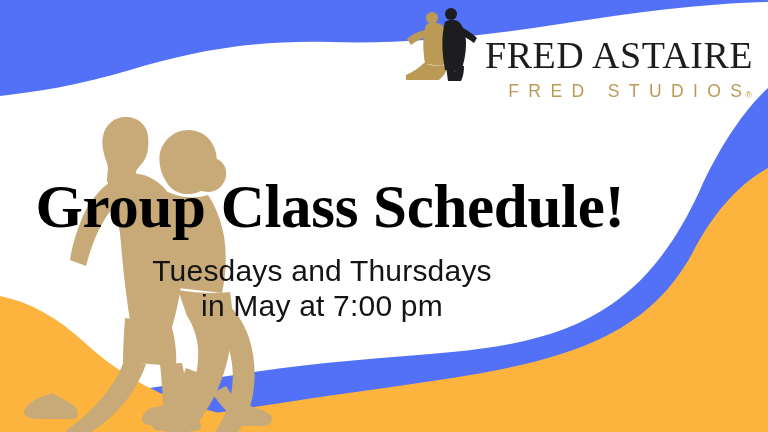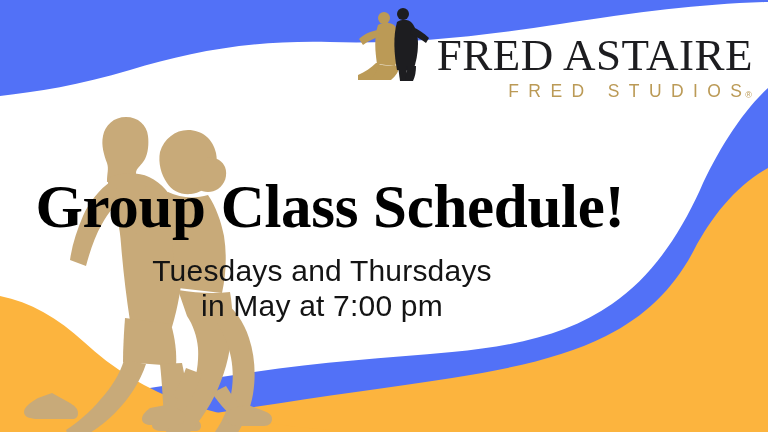--- a/index.html
+++ b/index.html
@@ -47,21 +47,21 @@
   .logo-mark {
     width: 74px;
     height: 78px;
     margin-right: 6px;
     flex: none;
     position: relative;
     top: 3px;
   }
   .logo-wordmark {
     font-family: "Liberation Serif", serif;
-    font-size: 45px;
+    font-size: 38px;
     line-height: 46px;
     letter-spacing: 0.5px;
     color: #1d1d20;
     white-space: nowrap;
     font-weight: 400;
   }
   .logo-sub-row {
     display: flex;
     align-items: baseline;
     justify-content: flex-end;

